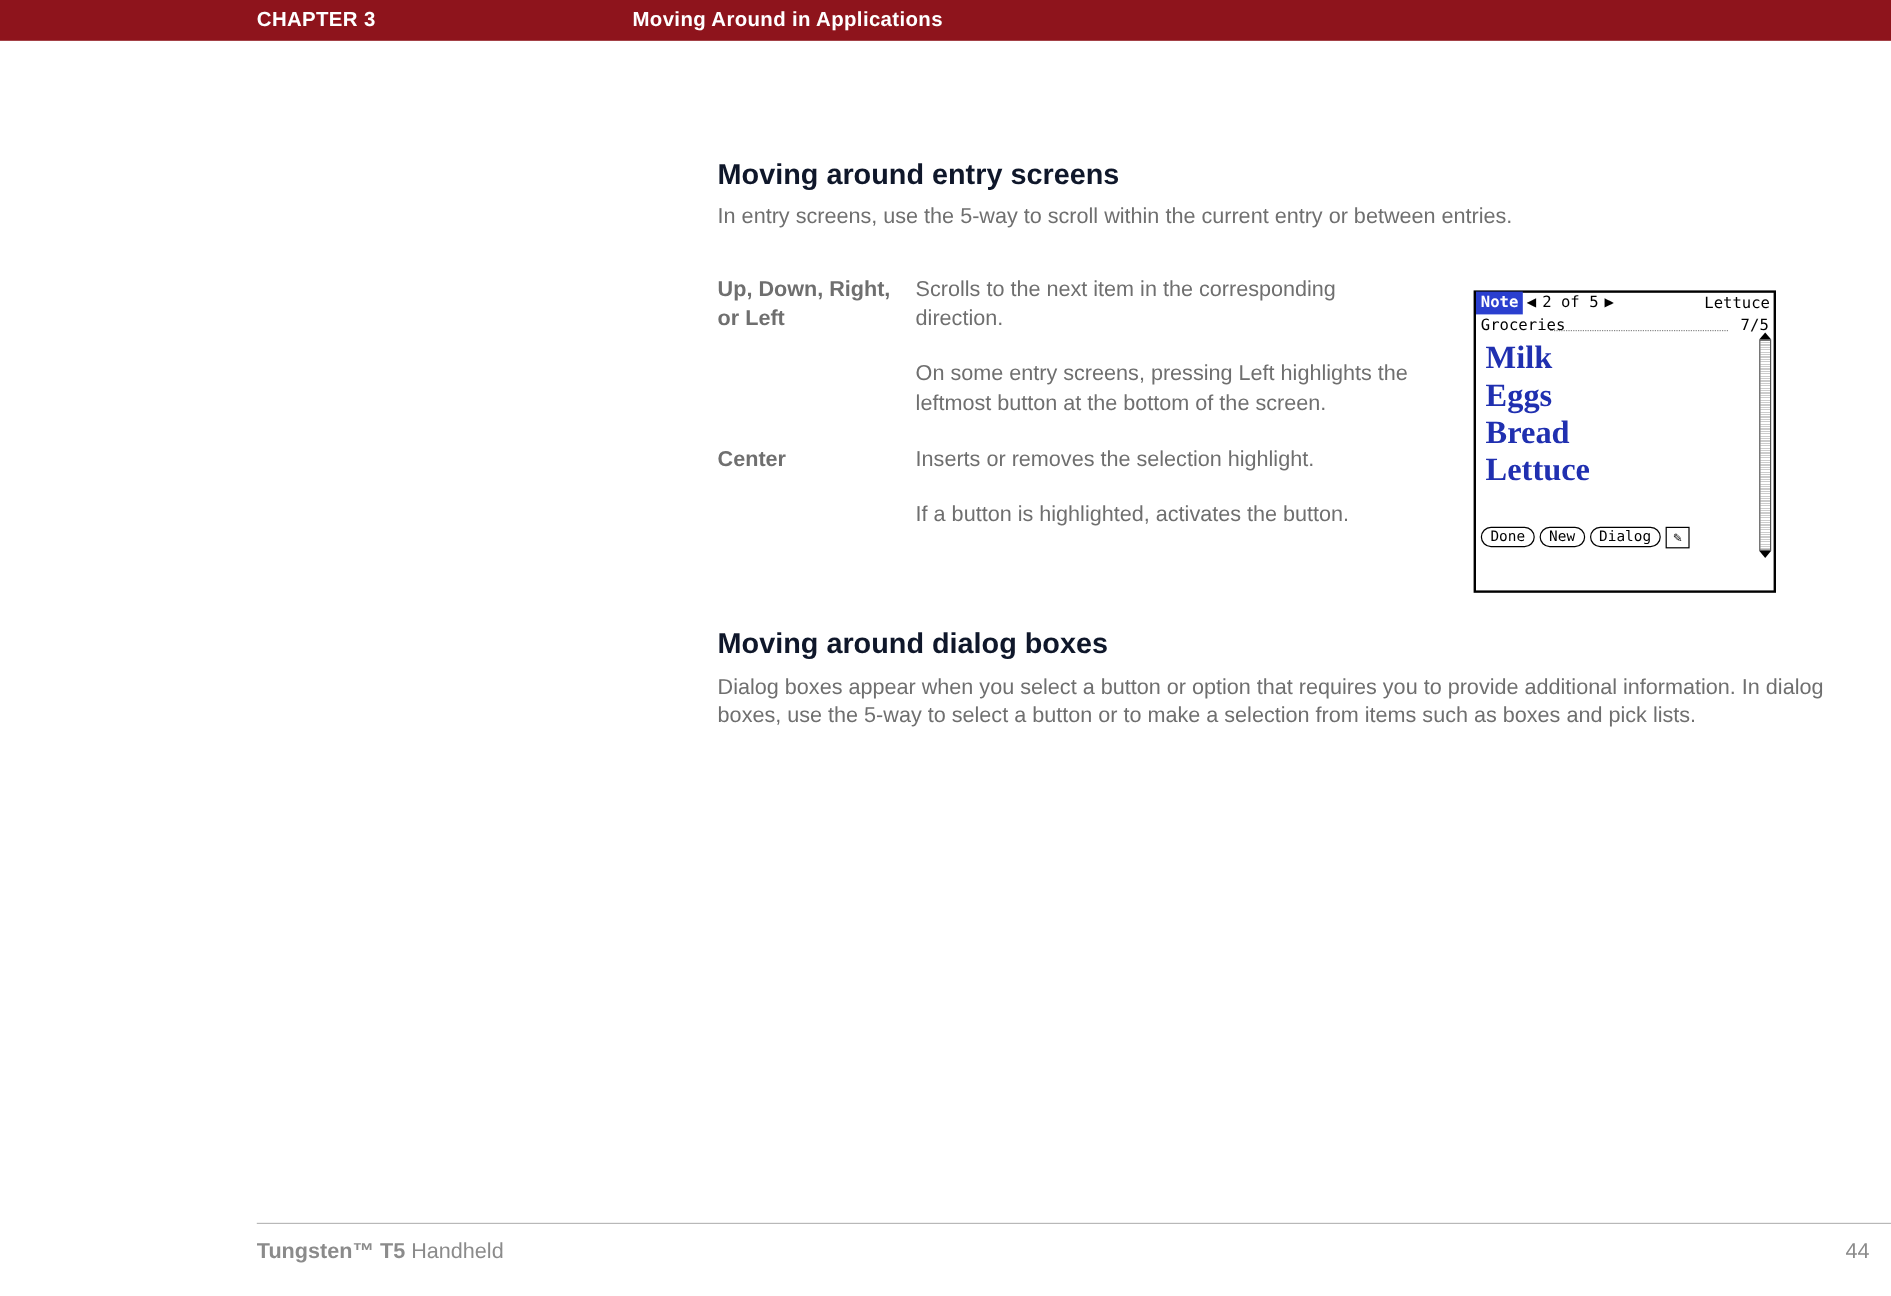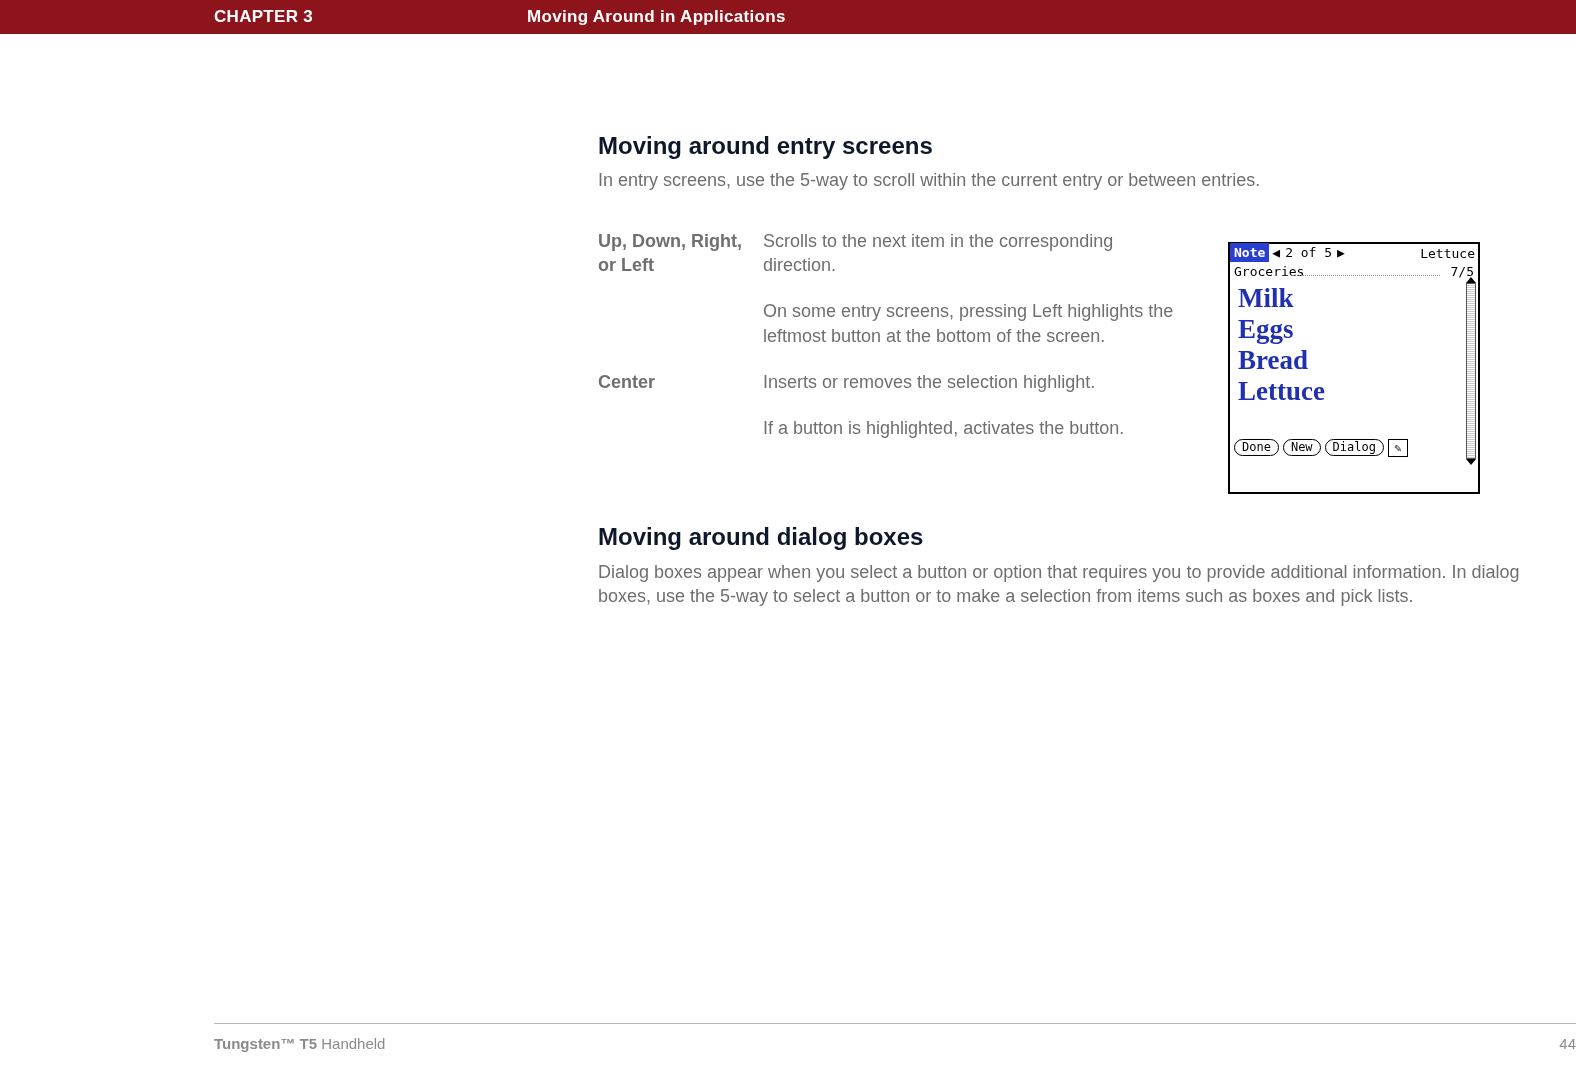--- a/index.html
+++ b/index.html
@@ -193,21 +193,22 @@
   }
   .footer-line {
     border-top: 1px solid #b8b8b8;
     margin-bottom: 10px;
   }
   .footer-row {
     display: flex;
     justify-content: space-between;
     align-items: baseline;
     color: #8b8b8b;
-    font-size: 15px;
+    font-size: 18px;
+    padding-right: 18px;
   }
   .footer-row .prod strong { font-weight: 700; }
 </style>
 </head>
 <body>
 
 <div class="header-bar">
   <span class="header-chapter">CHAPTER 3</span>
   <span class="header-title">Moving Around in Applications</span>
 </div>

